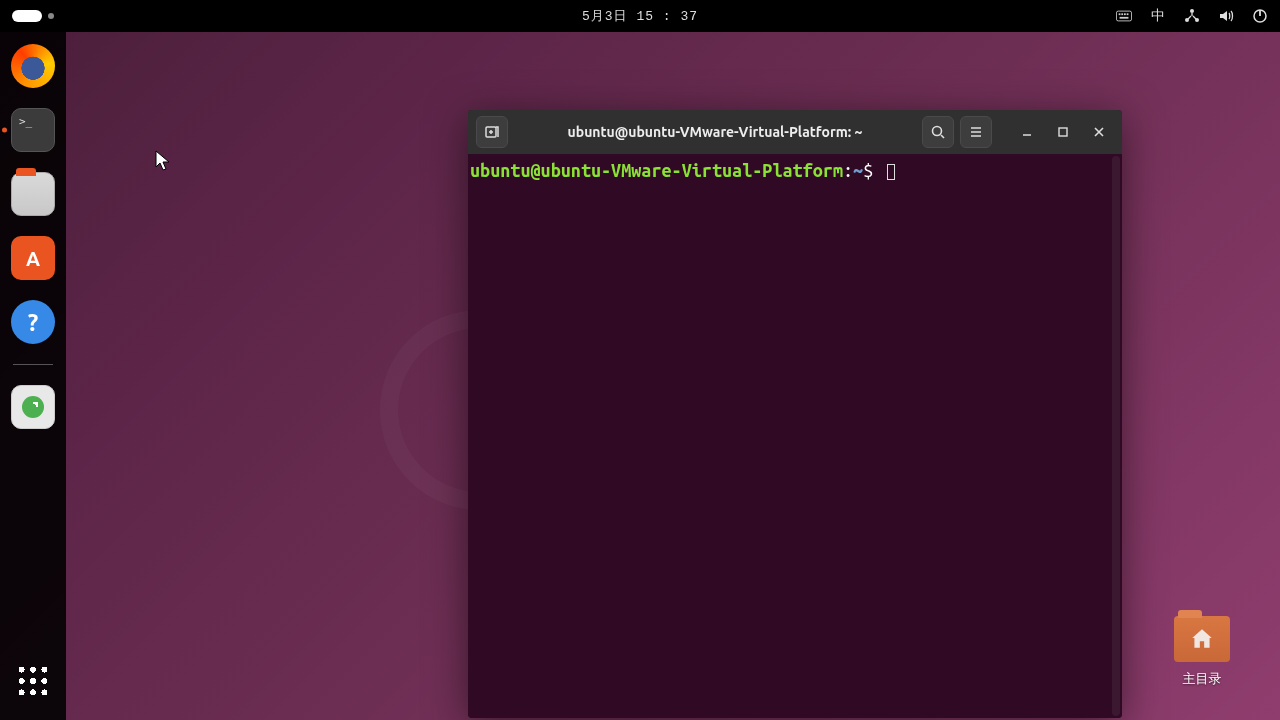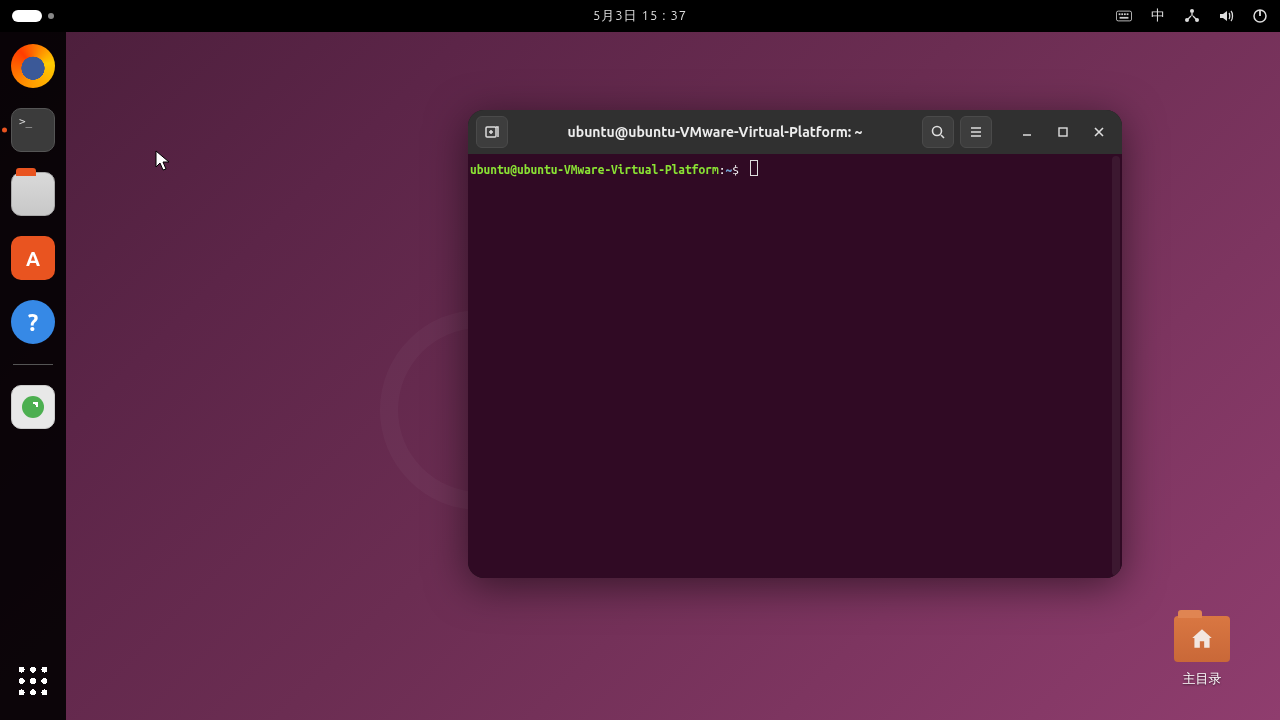--- a/index.html
+++ b/index.html
@@ -49,20 +49,21 @@
   height: 12px;
   border-radius: 6px;
   background: #fff;
 }
 .dot {
   width: 6px; height: 6px; border-radius: 50%; background: #888;
 }
 .topbar-center {
   margin: 0 auto;
   letter-spacing: 1px;
+  font-family: Liberation Mono, monospace;
 }
 .topbar-right {
   position: absolute;
   right: 12px;
   display: flex;
   align-items: center;
   gap: 18px;
 }
 .tray-icon {
   width: 16px;
@@ -210,23 +211,23 @@
   background: #555;
   margin-bottom: 20px;
 }
 
 
 .terminal-window {
   position: absolute;
   left: 468px;
   top: 110px;
   width: 654px;
-  height: 468px;
+  height: 608px;
   background: #1e1e1e;
-  border-radius: 16px;
+  border-radius: 4px;
   overflow: hidden;
   box-shadow: 0 8px 40px rgba(0,0,0,0.5);
   z-index: 60;
 }
 .term-titlebar {
   height: 44px;
   background: #303030;
   display: flex;
   align-items: center;
   padding: 0 8px;
@@ -257,21 +258,21 @@
   border-radius: 6px;
   display: flex;
   align-items: center;
   justify-content: center;
   color: #ddd;
   cursor: pointer;
 }
 .term-body {
   padding: 6px 2px;
   font-family: "Ubuntu Mono", monospace;
-  font-size: 12px;
+  font-size: 18px;
   background: #300a24;
   height: calc(100% - 44px);
   position: relative;
 }
 .prompt-user { color: #8ae234; font-weight: bold; }
 .prompt-colon { color: #fff; }
 .prompt-path { color: #729fcf; font-weight: bold; }
 .prompt-dollar { color: #fff; }
 .term-cursor {
   display: inline-block;

